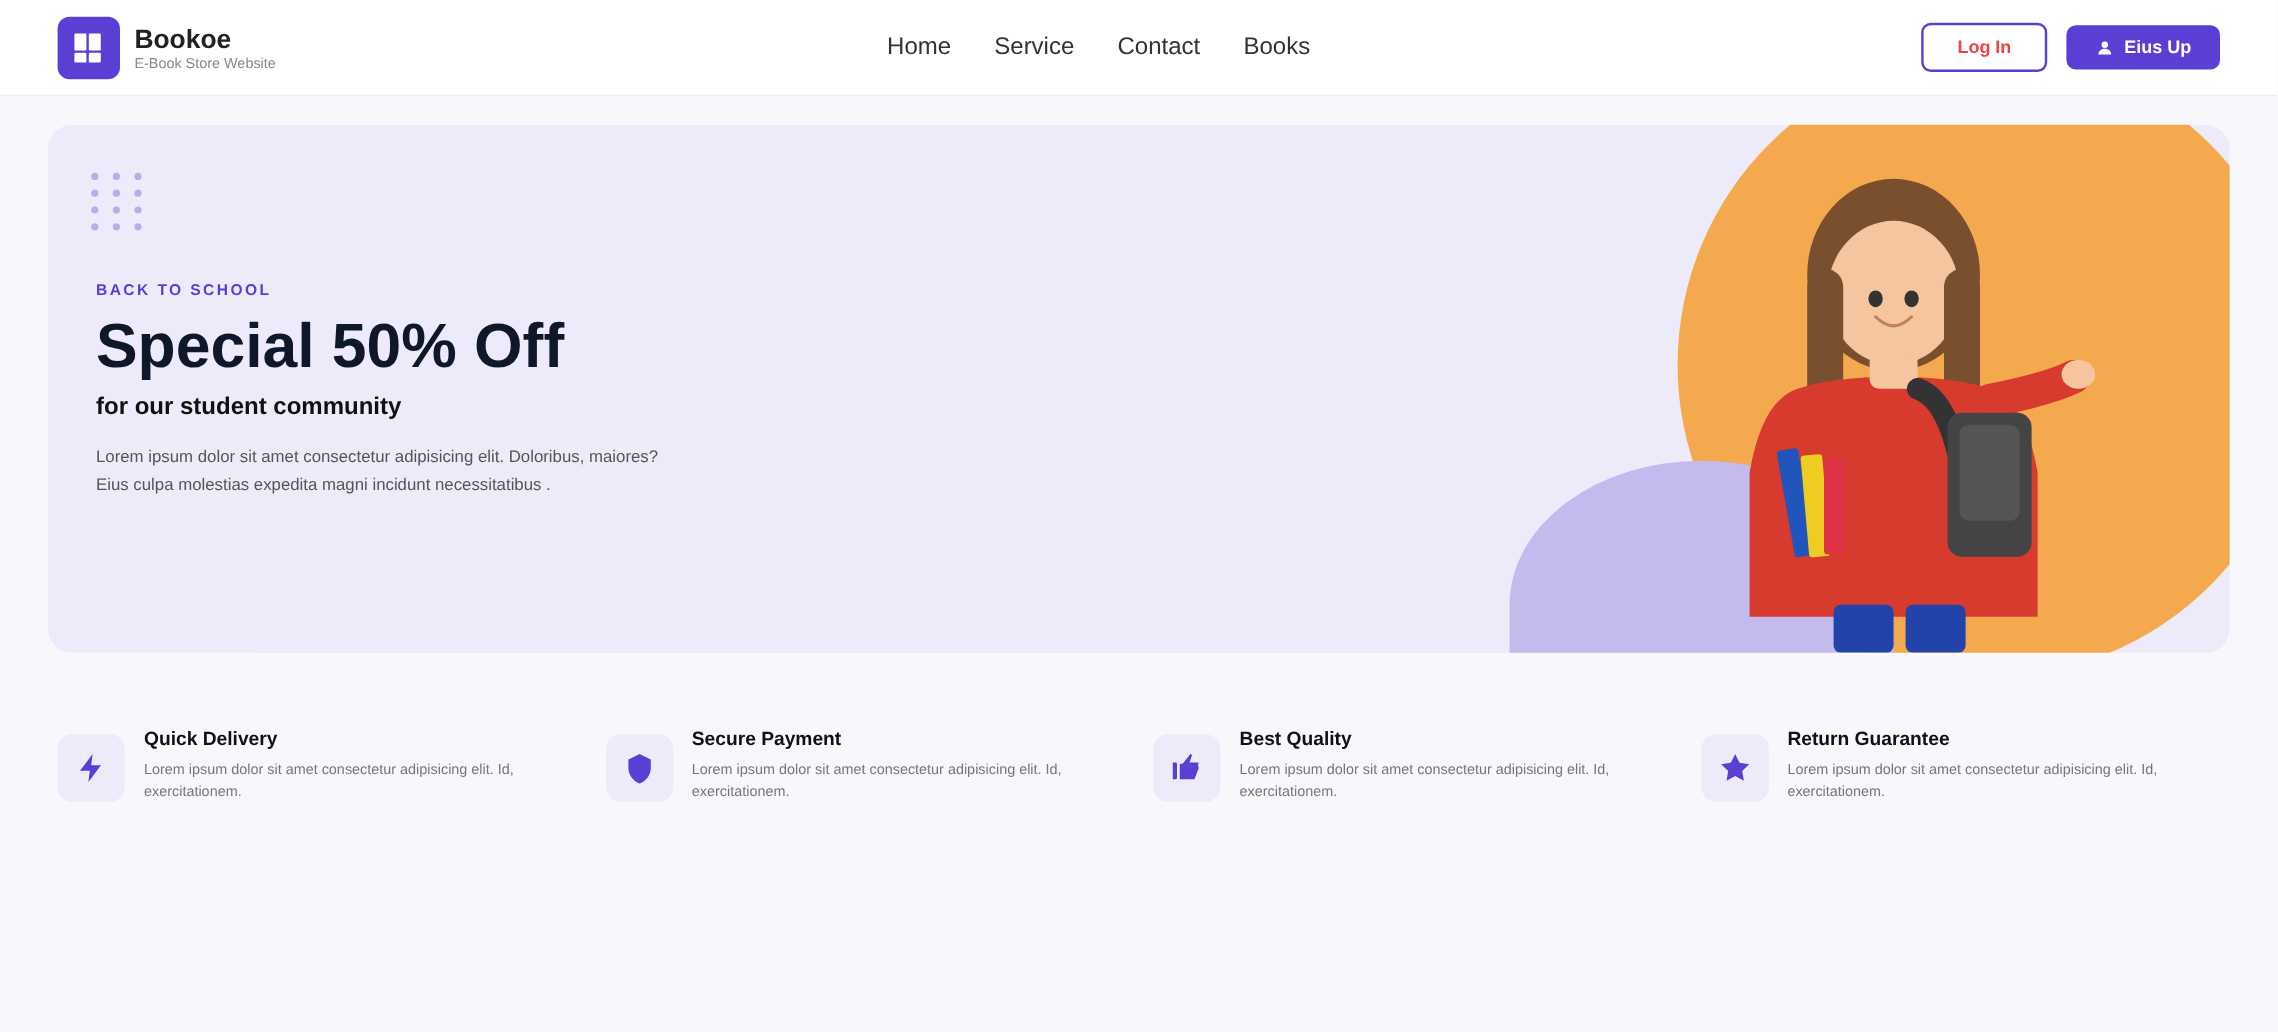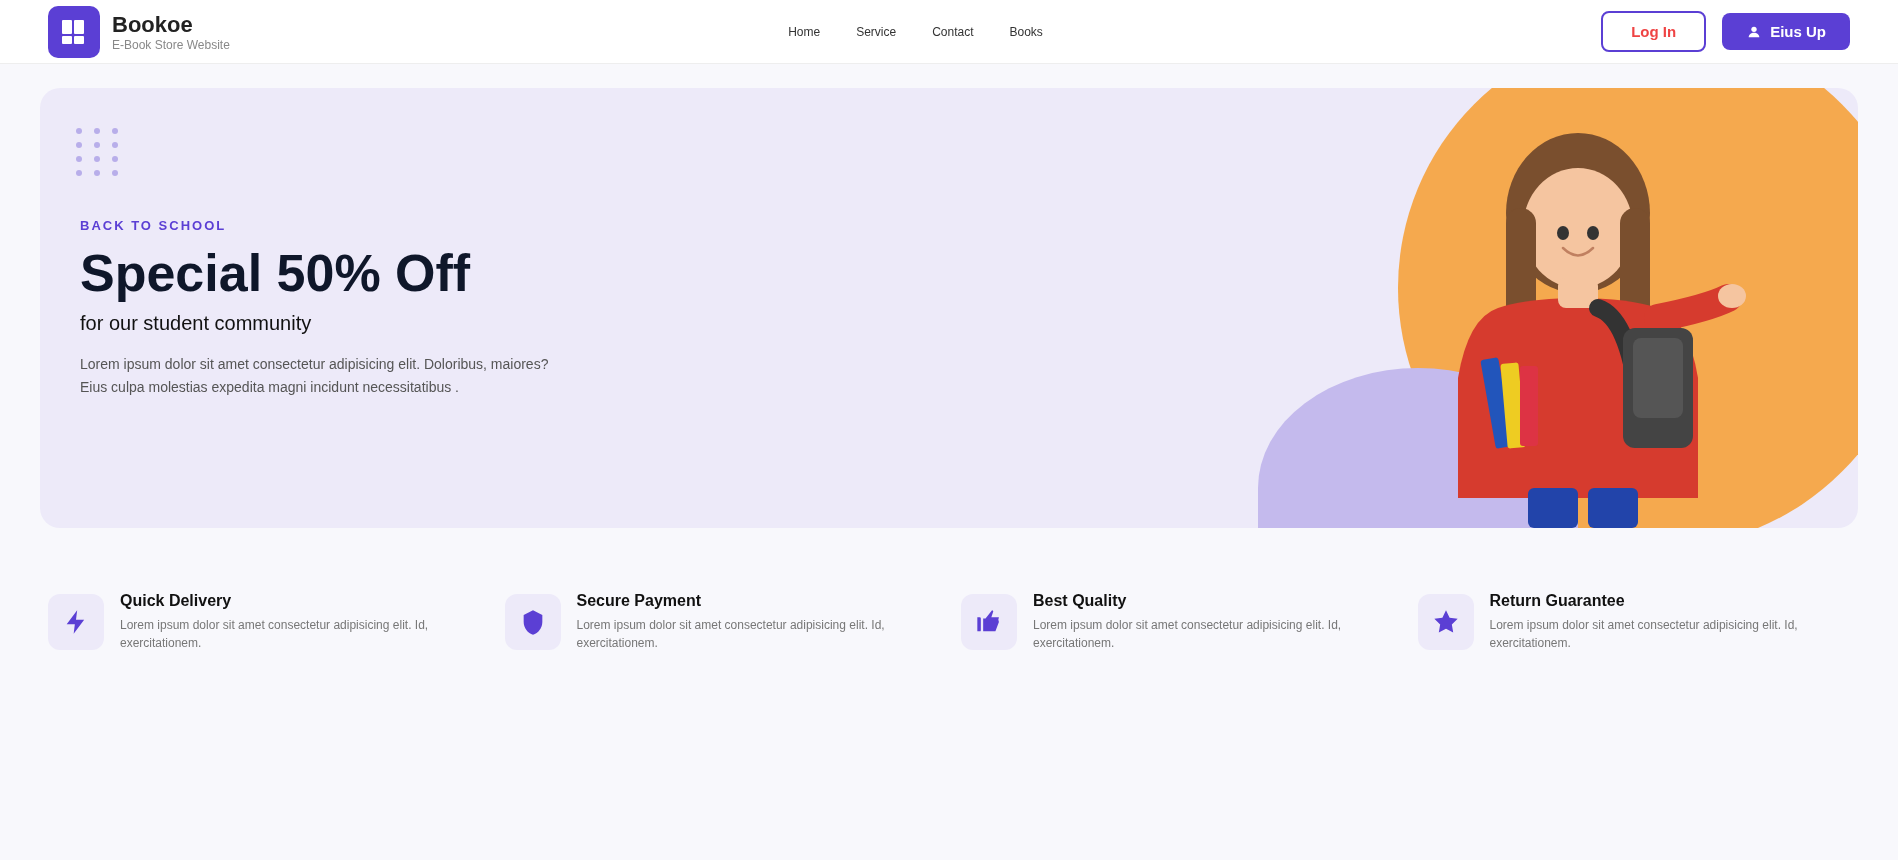--- a/index.html
+++ b/index.html
@@ -6,21 +6,21 @@
     body { font-family: 'Segoe UI', Arial, sans-serif; background: #f8f8fc; color: #222; }
 
     
     .navbar {
       display: flex;
       align-items: center;
       justify-content: space-between;
       padding: 12px 48px;
       background: #fff;
       border-bottom: 1px solid #eee;
-      height: 64px;
+      height: 80px;
     }
     .logo-area {
       display: flex;
       align-items: center;
       gap: 12px;
     }
     .logo-icon {
       width: 52px; height: 52px;
       background: #5b3fd4;
       border-radius: 10px;
@@ -29,21 +29,21 @@
     .logo-icon svg { width: 32px; height: 32px; fill: #fff; }
     .logo-text { display: flex; flex-direction: column; }
     .logo-name { font-size: 22px; font-weight: 700; color: #222; }
     .logo-sub { font-size: 12px; color: #888; }
     .nav-links {
       display: flex;
       align-items: center;
       gap: 36px;
     }
     .nav-link {
-      font-size: 12px;
+      font-size: 20px;
       color: #333;
       cursor: pointer;
       text-decoration: none;
       font-weight: 500;
     }
     .nav-actions {
       display: flex;
       align-items: center;
       gap: 16px;
     }
@@ -100,21 +100,21 @@
     }
     .hero-title {
       font-size: 52px;
       font-weight: 900;
       color: #0f172a;
       line-height: 1.1;
       margin-bottom: 10px;
     }
     .hero-subtitle {
       font-size: 20px;
-      font-weight: 400;
+      font-weight: 700;
       color: #111;
       margin-bottom: 18px;
     }
     .hero-desc {
       font-size: 14px;
       color: #555;
       line-height: 1.6;
       max-width: 480px;
     }
     .hero-buttons {
@@ -203,21 +203,21 @@
 
     
     .features {
       display: flex;
       justify-content: space-around;
       padding: 40px 48px 20px;
       gap: 24px;
     }
     .feature-card {
       display: flex;
-      align-items: center;
+      align-items: flex-end;
       gap: 16px;
       flex: 1;
     }
     .feature-icon {
       width: 56px; height: 56px;
       background: #edeaf9;
       border-radius: 12px;
       display: flex;
       align-items: center;
       justify-content: center;

